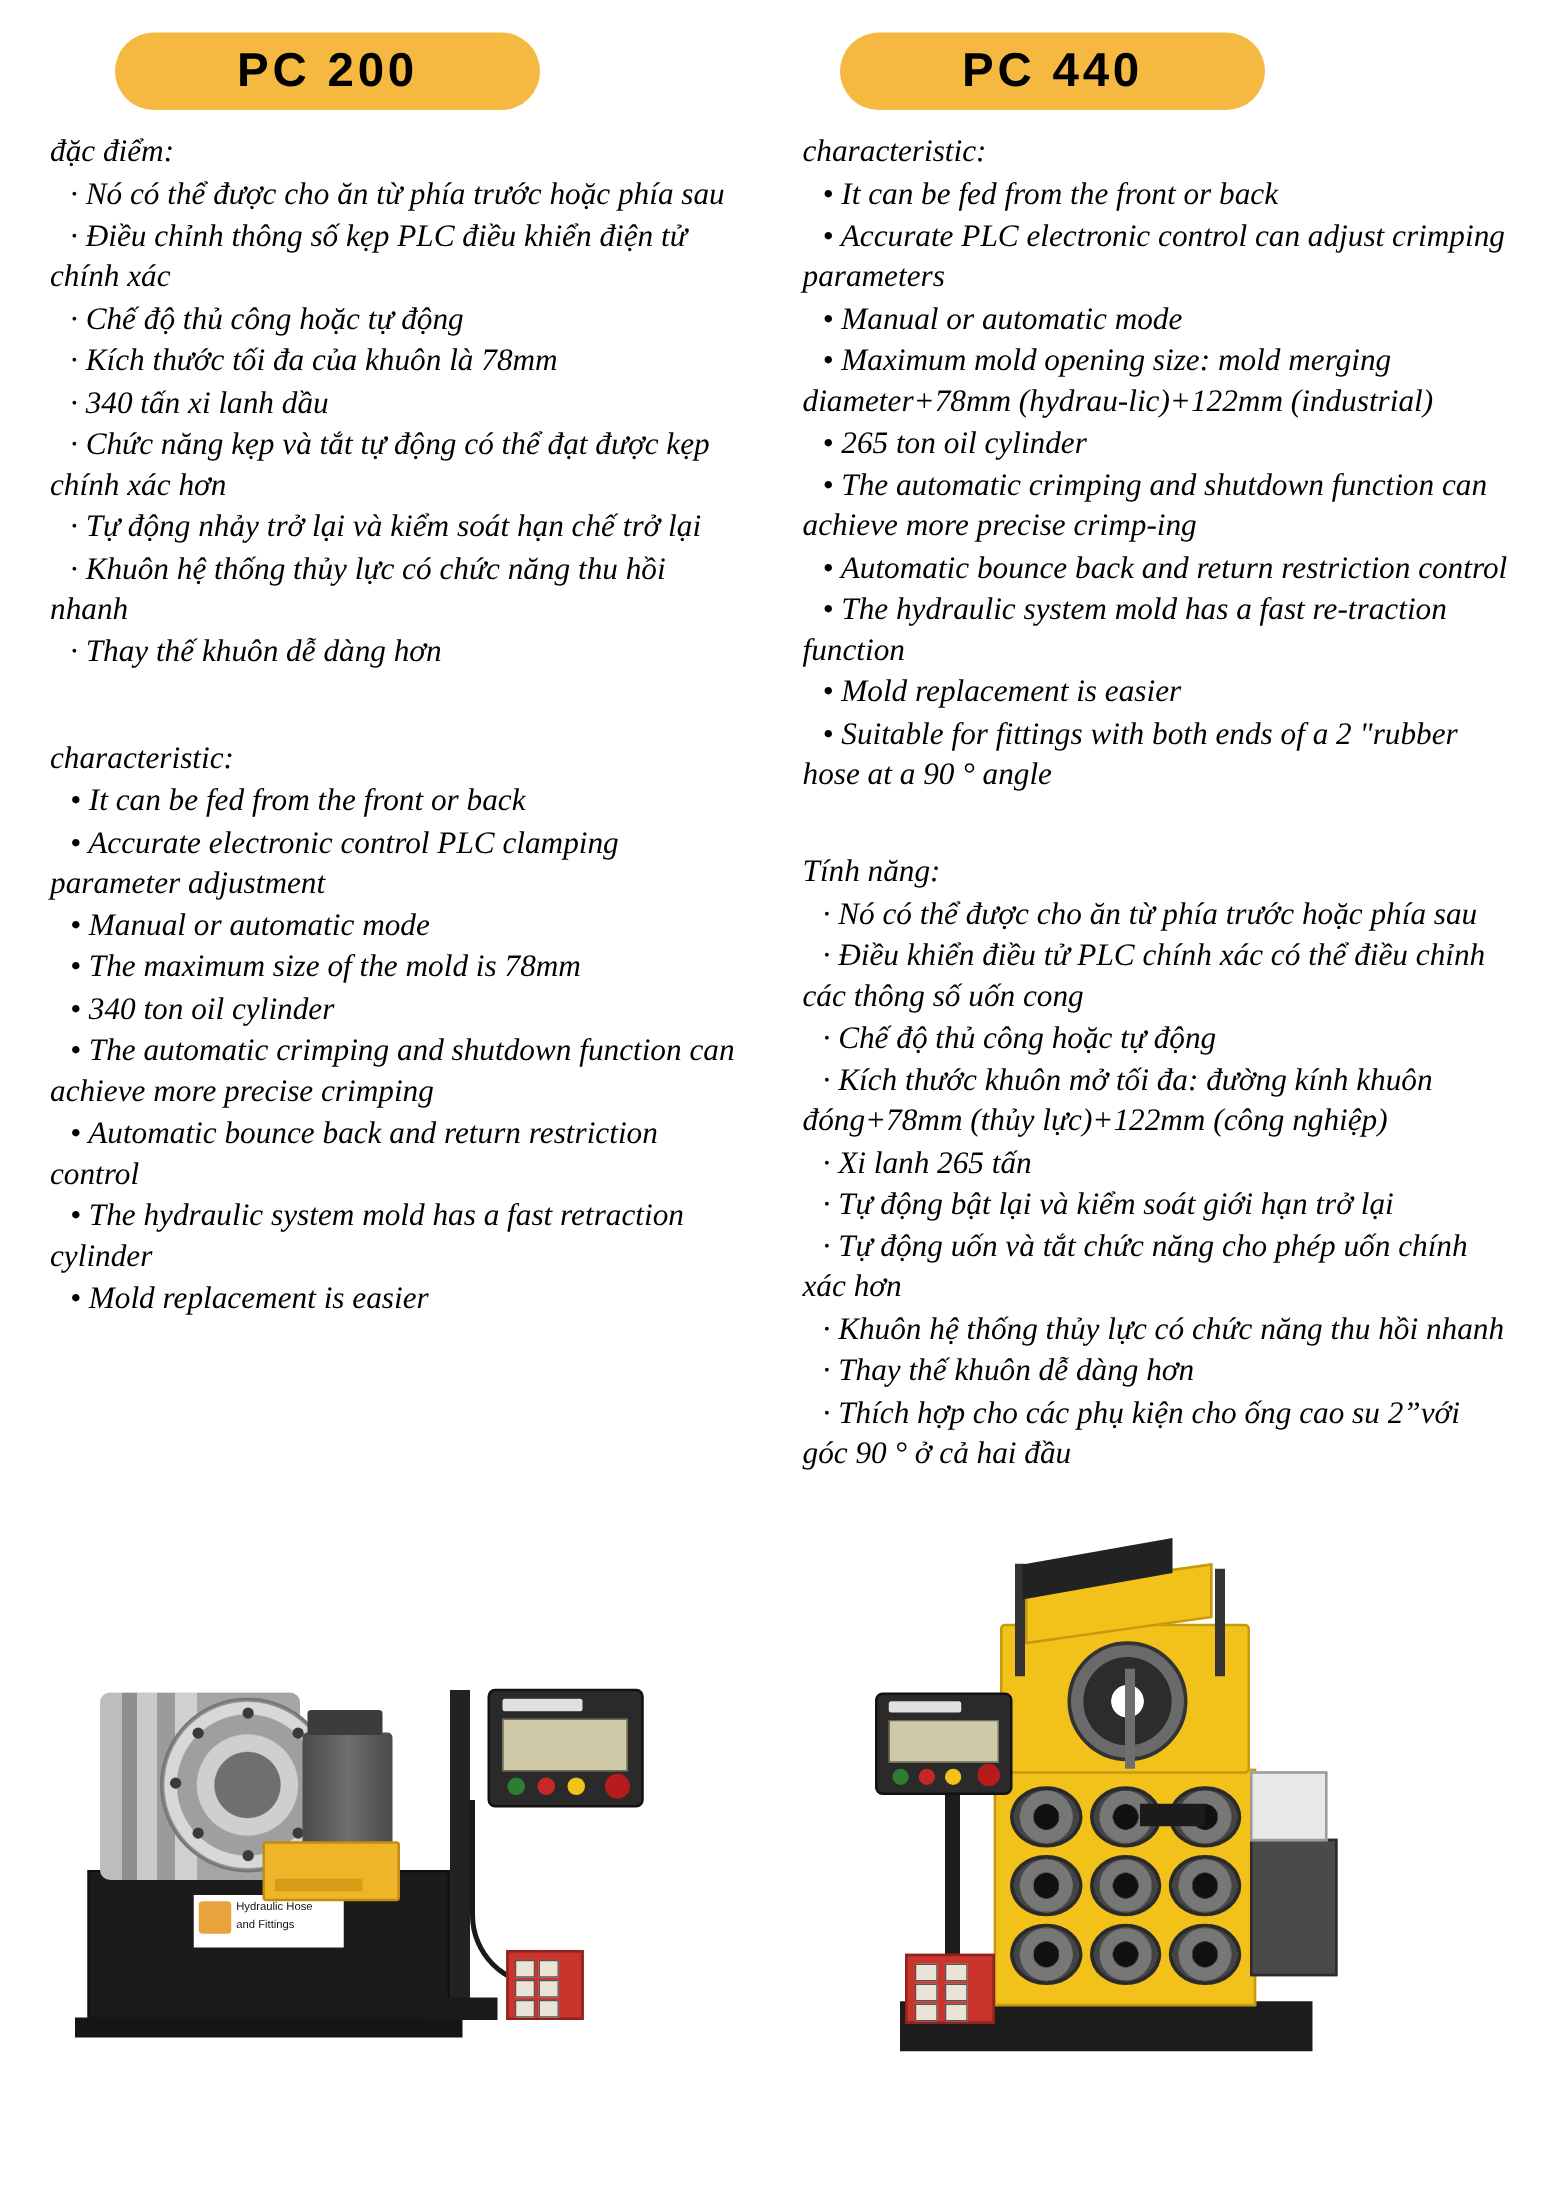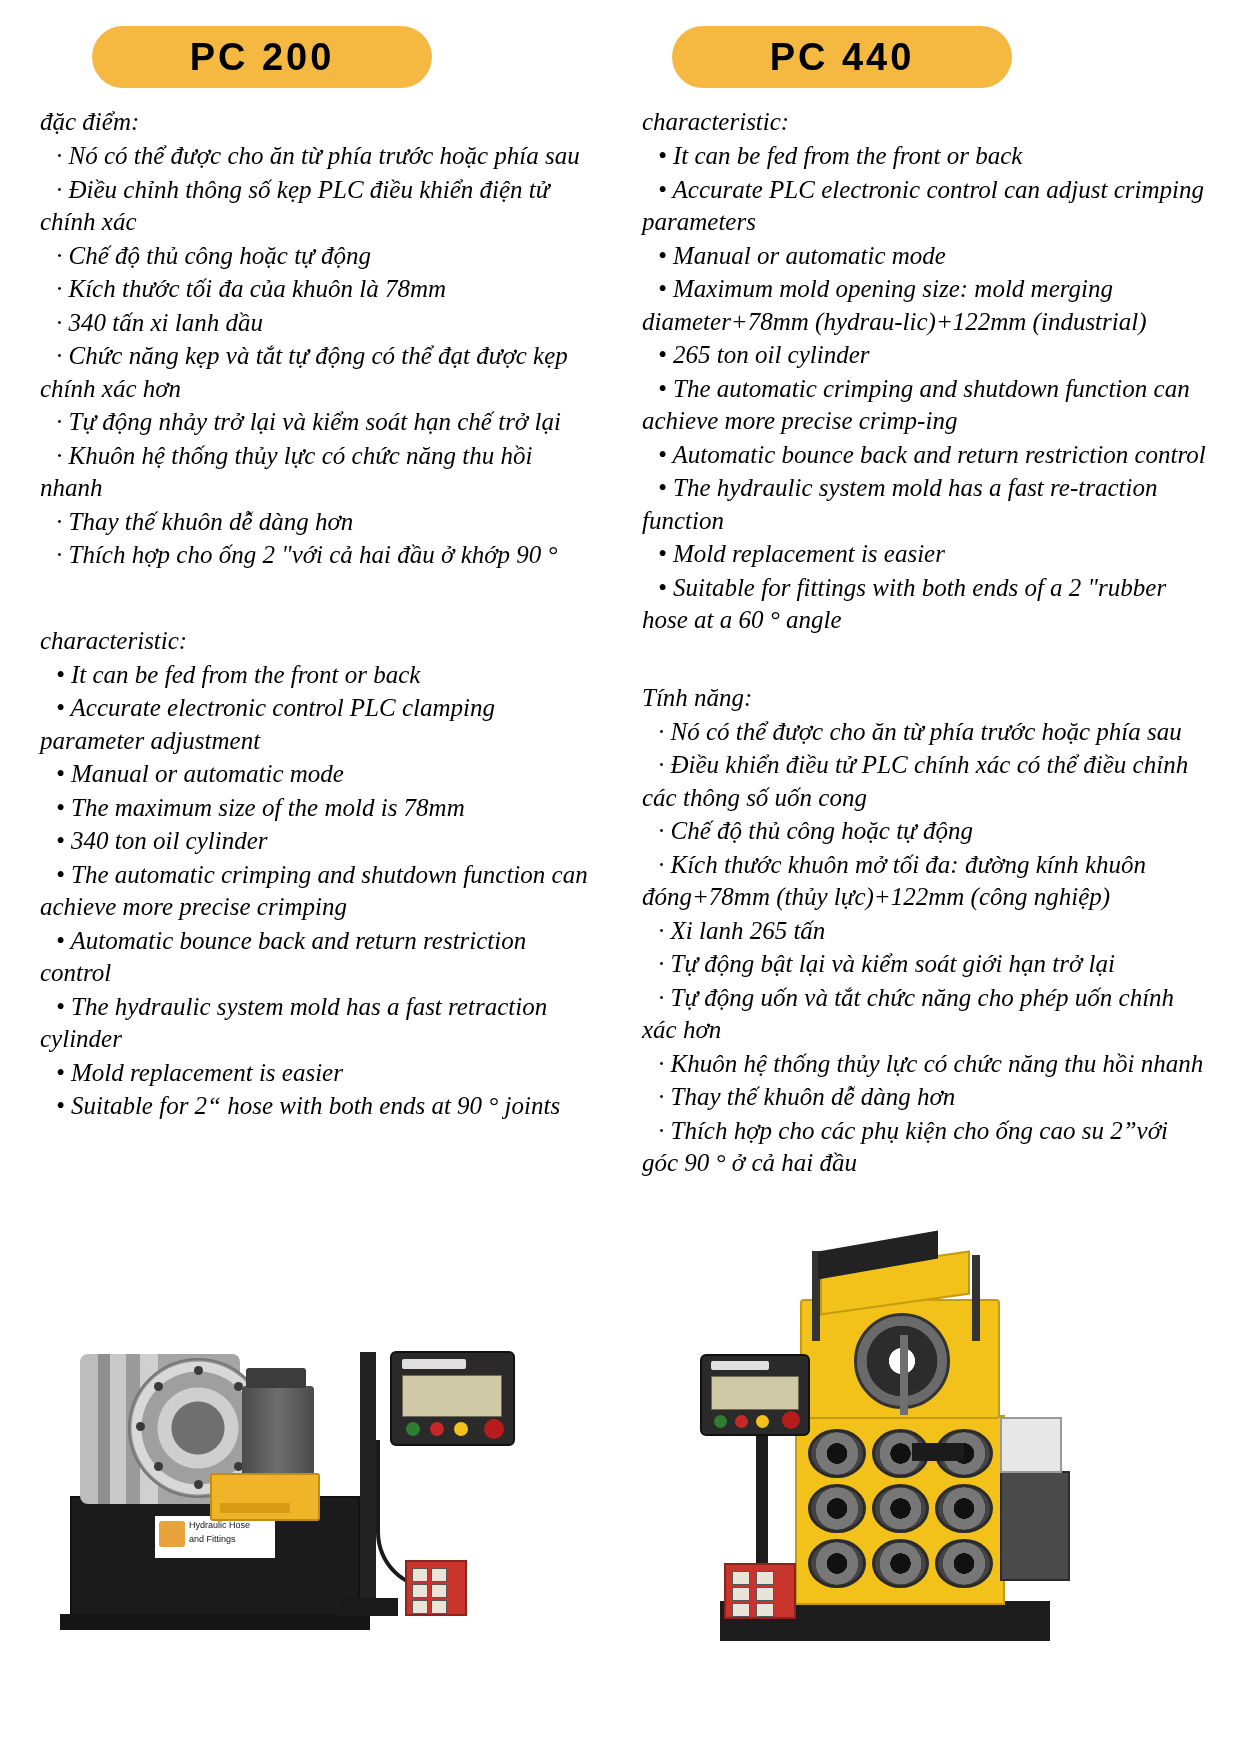--- a/index.html
+++ b/index.html
@@ -274,39 +274,37 @@
         <ul class="lines">
           <li>· Nó có thể được cho ăn từ phía trước hoặc phía sau</li>
           <li>· Điều chỉnh thông số kẹp PLC điều khiển điện tử chính xác</li>
           <li>· Chế độ thủ công hoặc tự động</li>
           <li>· Kích thước tối đa của khuôn là 78mm</li>
           <li>· 340 tấn xi lanh dầu</li>
           <li>· Chức năng kẹp và tắt tự động có thể đạt được kẹp chính xác hơn</li>
           <li>· Tự động nhảy trở lại và kiểm soát hạn chế trở lại</li>
           <li>· Khuôn hệ thống thủy lực có chức năng thu hồi nhanh</li>
           <li>· Thay thế khuôn dễ dàng hơn</li>
-          <li>· Thích hợp cho ống 2 "với cả hai đầu ở khớp 90 °</li>
         </ul>
       </div>
 
       <div class="spacer-lg"></div>
 
       <div class="section">
         <div class="section-title">characteristic:</div>
         <ul class="lines bulleted">
           <li>• It can be fed from the front or back</li>
           <li>• Accurate electronic control PLC clamping parameter adjustment</li>
           <li>• Manual or automatic mode</li>
           <li>• The maximum size of the mold is 78mm</li>
           <li>• 340 ton oil cylinder</li>
           <li>• The automatic crimping and shutdown function can achieve more precise crimping</li>
           <li>• Automatic bounce back and return restriction control</li>
           <li>• The hydraulic system mold has a fast retraction cylinder</li>
           <li>• Mold replacement is easier</li>
-          <li>• Suitable for 2“ hose with both ends at 90 ° joints</li>
         </ul>
       </div>
 
     </div>
 
     <div class="col col-right">
 
       <div class="pill pill-right">
         <span>PC  440</span>
       </div>
@@ -316,21 +314,21 @@
         <ul class="lines bulleted">
           <li>• It can be fed from the front or back</li>
           <li>• Accurate PLC electronic control can adjust crimping parameters</li>
           <li>• Manual or automatic mode</li>
           <li>• Maximum mold opening size: mold merging diameter+78mm (hydrau-lic)+122mm (industrial)</li>
           <li>• 265 ton oil cylinder</li>
           <li>• The automatic crimping and shutdown function can achieve more precise crimp-ing</li>
           <li>• Automatic bounce back and return restriction control</li>
           <li>• The hydraulic system mold has a fast re-traction function</li>
           <li>• Mold replacement is easier</li>
-          <li>• Suitable for fittings with both ends of a 2 "rubber hose at a 60 ° angle</li>
+          <li>• Suitable for fittings with both ends of a 2 "rubber hose at a 90 ° angle</li>
         </ul>
       </div>
 
       <div class="spacer-md"></div>
 
       <div class="section">
         <div class="section-title">Tính năng:</div>
         <ul class="lines">
           <li>· Nó có thể được cho ăn từ phía trước hoặc phía sau</li>
           <li>· Điều khiển điều tử PLC chính xác có thể điều chỉnh các thông số uốn cong</li>

